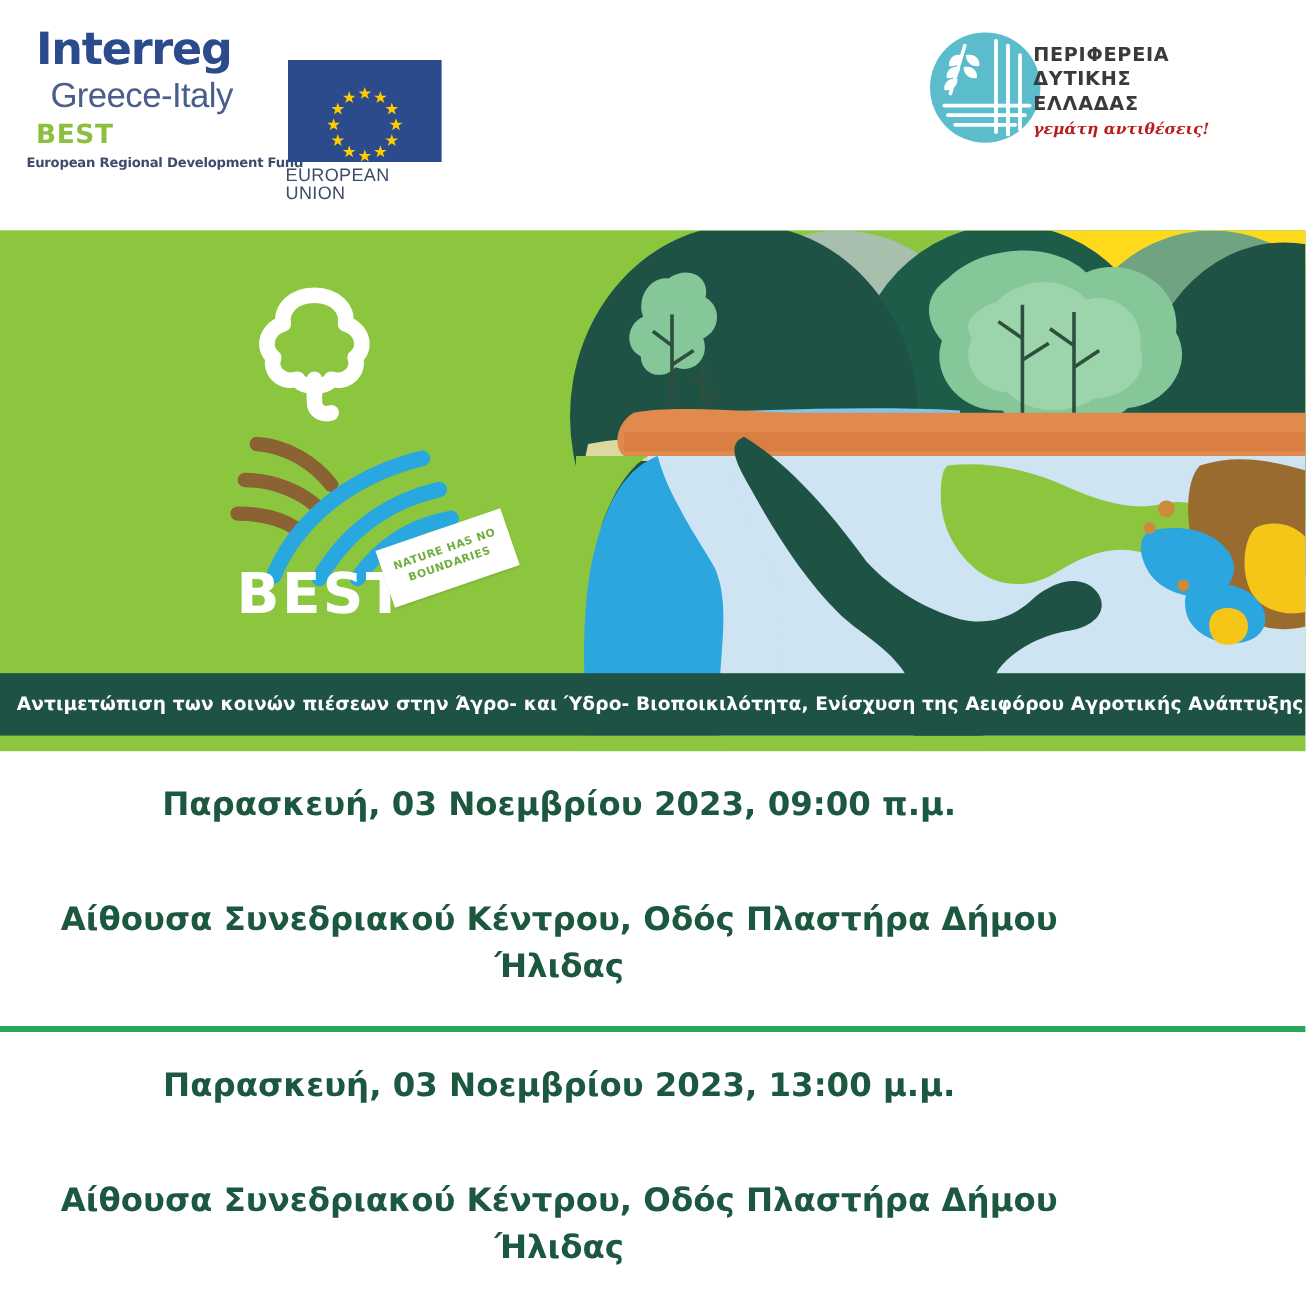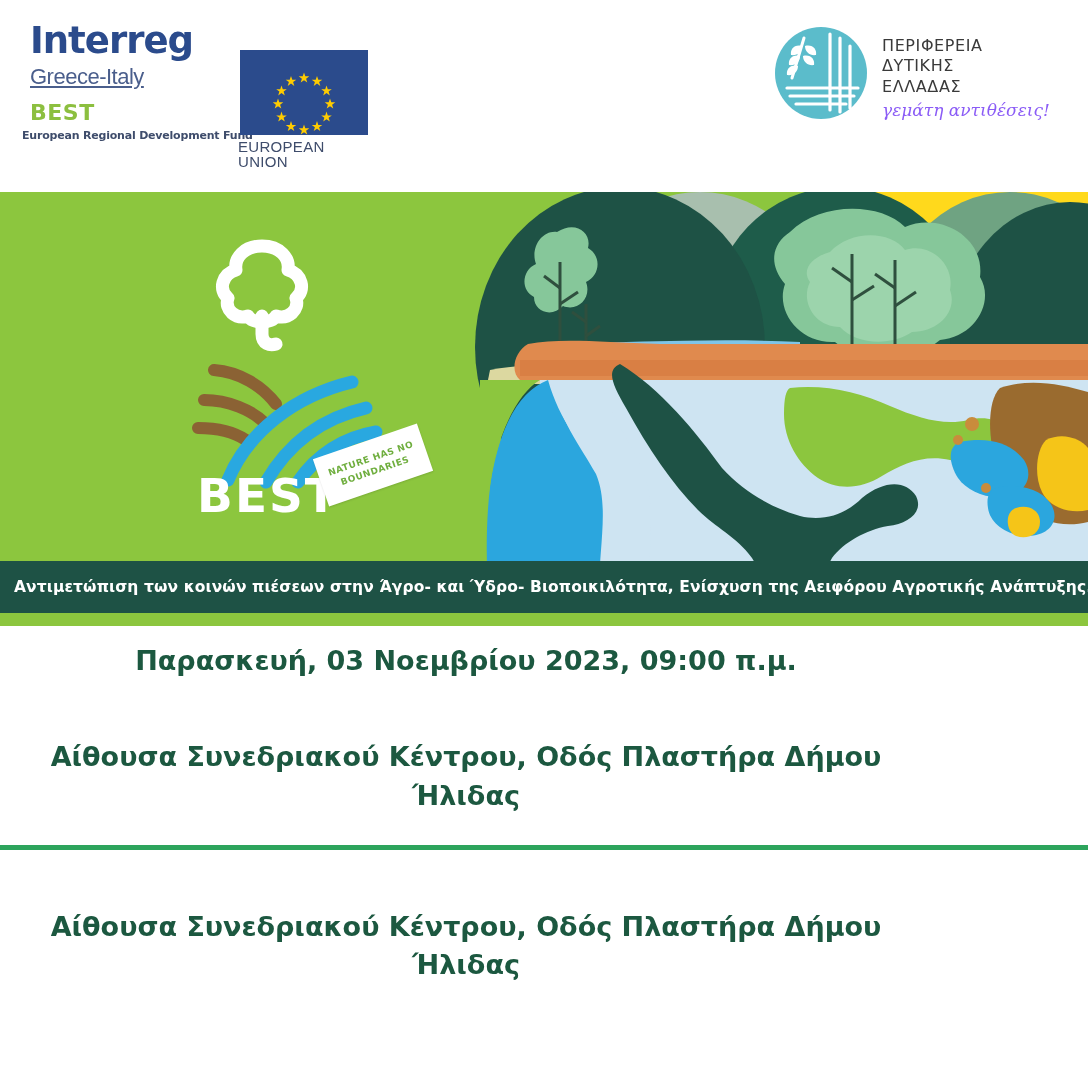--- a/index.html
+++ b/index.html
@@ -36,28 +36,27 @@
     font-size: 37px;
     letter-spacing: -1px;
     color: #2B4B8C;
     line-height: 1;
     position: absolute;
     left: 8px;
     top: 0px;
   }
   .interreg-sub {
     font-family: "Liberation Sans", sans-serif;
-    font-size: 22px;
+    font-size: 29px;
     color: #4A5E8C;
     letter-spacing: -0.5px;
     position: absolute;
-    left: 8px;
+    left: 20px;
     top: 44px;
     line-height: 1;
-    text-decoration: underline;
   }
   .interreg-best {
     font-family: "DejaVu Sans", sans-serif;
     font-weight: bold;
     font-size: 22px;
     color: #8CBF3F;
     letter-spacing: 0.5px;
     position: absolute;
     left: 8px;
     top: 80px;
@@ -106,35 +105,36 @@
   }
   .pde-mark {
     position: absolute;
     left: 0;
     top: 0;
     width: 94px;
     height: 94px;
   }
   .pde-text {
     position: absolute;
-    left: 108px;
+    left: 87px;
     top: 10px;
+    font-weight: bold;
   }
   .pde-line {
     font-family: "DejaVu Sans", sans-serif;
     font-size: 16px;
     color: #3A3A3A;
     line-height: 1.28;
     letter-spacing: 0.6px;
   }
   .pde-tagline {
     font-family: "DejaVu Serif", serif;
     font-style: italic;
-    font-size: 17px;
-    color: #8b5cf6;
+    font-size: 13px;
+    color: #b91c1c;
     margin-top: 5px;
     line-height: 1;
   }
 
   
   .banner {
     position: relative;
     width: 1088px;
     height: 434px;
     background: #8CC63E;
@@ -237,21 +237,21 @@
     color: #ffffff;
     padding-left: 14px;
     letter-spacing: 0.1px;
     white-space: nowrap;
   }
 
   
   .events {
     width: 932px;
     background: #ffffff;
-    padding-top: 16px;
+    padding-top: 26px;
   }
   .event-block {
     text-align: center;
   }
   .event-line {
     font-family: "DejaVu Sans", sans-serif;
     font-weight: bold;
     color: #1C5840;
     line-height: 1.42;
   }
@@ -467,16 +467,17 @@
 <div class="events">
 
   <div class="event-block">
     <div class="event-line event-datetime">Παρασκευή, 03 Νοεμβρίου 2023, 09:00 π.μ.</div>
     <div class="event-line event-venue">Αίθουσα Συνεδριακού Κέντρου, Οδός Πλαστήρα Δήμου Ήλιδας</div>
   </div>
 
   <div class="divider"></div>
 
   <div class="event-block">
+    <div class="event-line event-datetime">Παρασκευή, 03 Νοεμβρίου 2023, 13:00 μ.μ.</div>
     <div class="event-line event-venue">Αίθουσα Συνεδριακού Κέντρου, Οδός Πλαστήρα Δήμου Ήλιδας</div>
   </div>
 
 </div>
 
 </body></html>

